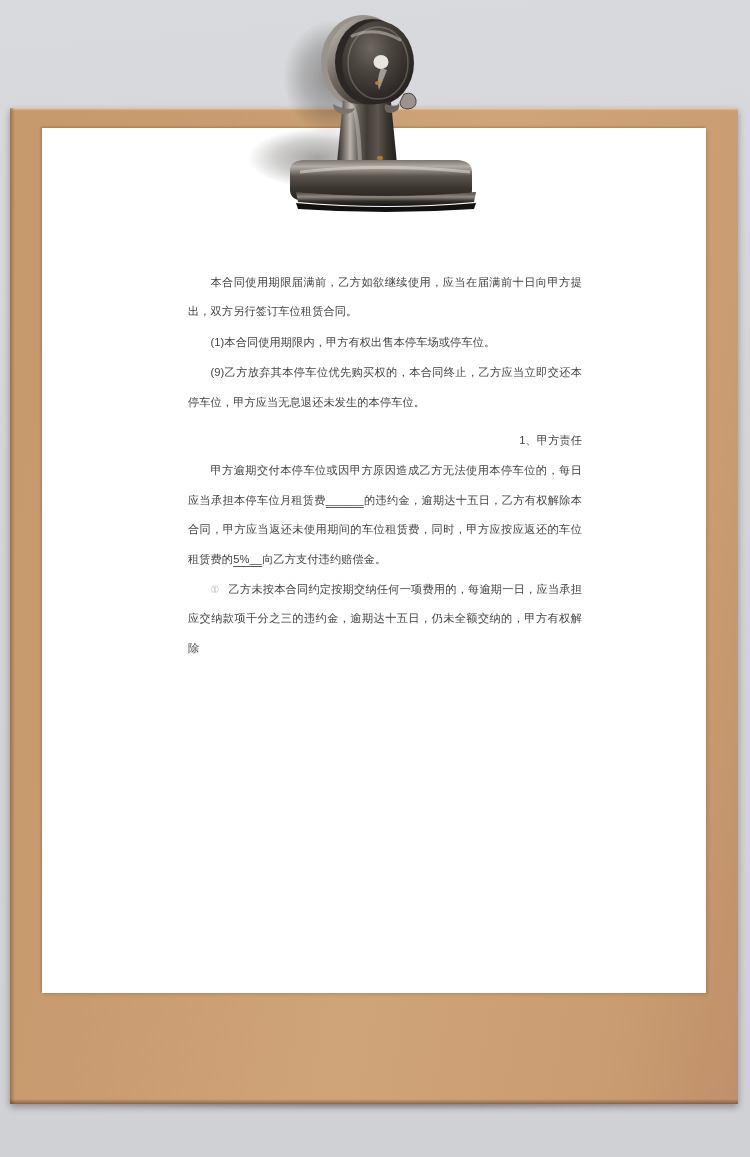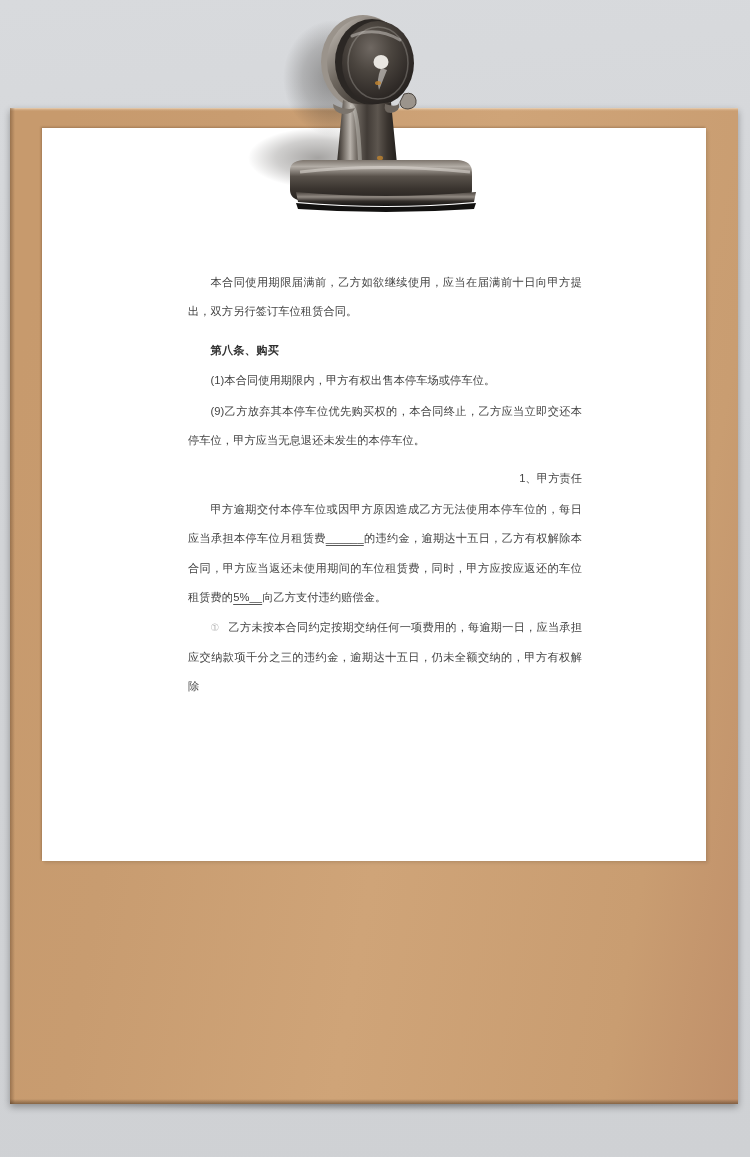--- a/index.html
+++ b/index.html
@@ -50,21 +50,21 @@
     left: 4px; top: 1100px; width: 736px; height: 10px;
     background: radial-gradient(ellipse at 50% 0%, rgba(0,0,0,0.22), rgba(0,0,0,0) 72%);
   }
 
   
   #paper {
     position: absolute;
     left: 42px;
     top: 128px;
     width: 664px;
-    height: 733px;
+    height: 865px;
     background: #ffffff;
     box-shadow: -1px -1px 2px rgba(80,50,28,0.30), 2px 2px 3px rgba(0,0,0,0.10);
   }
 
   
   #doc {
     position: absolute;
     left: 146px;   
     top: 140px;    
     width: 394px;
@@ -123,21 +123,20 @@
     <div id="clipboard-edge-left"></div>
     <div id="clipboard-edge-bottom"></div>
   </div>
 
   <div id="paper">
 
     <div id="doc">
 
       <p class="para indent">本合同使用期限届满前，乙方如欲继续使用，应当在届满前十日向甲方提出，双方另行签订车位租赁合同。</p>
 
-      <p class="heading gap">第八条、购买</p>
 
       <p class="para indent gap">(1)本合同使用期限内，甲方有权出售本停车场或停车位。</p>
 
 
       <p class="para indent gap">(9)乙方放弃其本停车位优先购买权的，本合同终止，乙方应当立即交还本停车位，甲方应当无息退还未发生的本停车位。</p>
 
 
       <p class="subhead gap">1、甲方责任</p>
 
       <p class="para indent gap">

